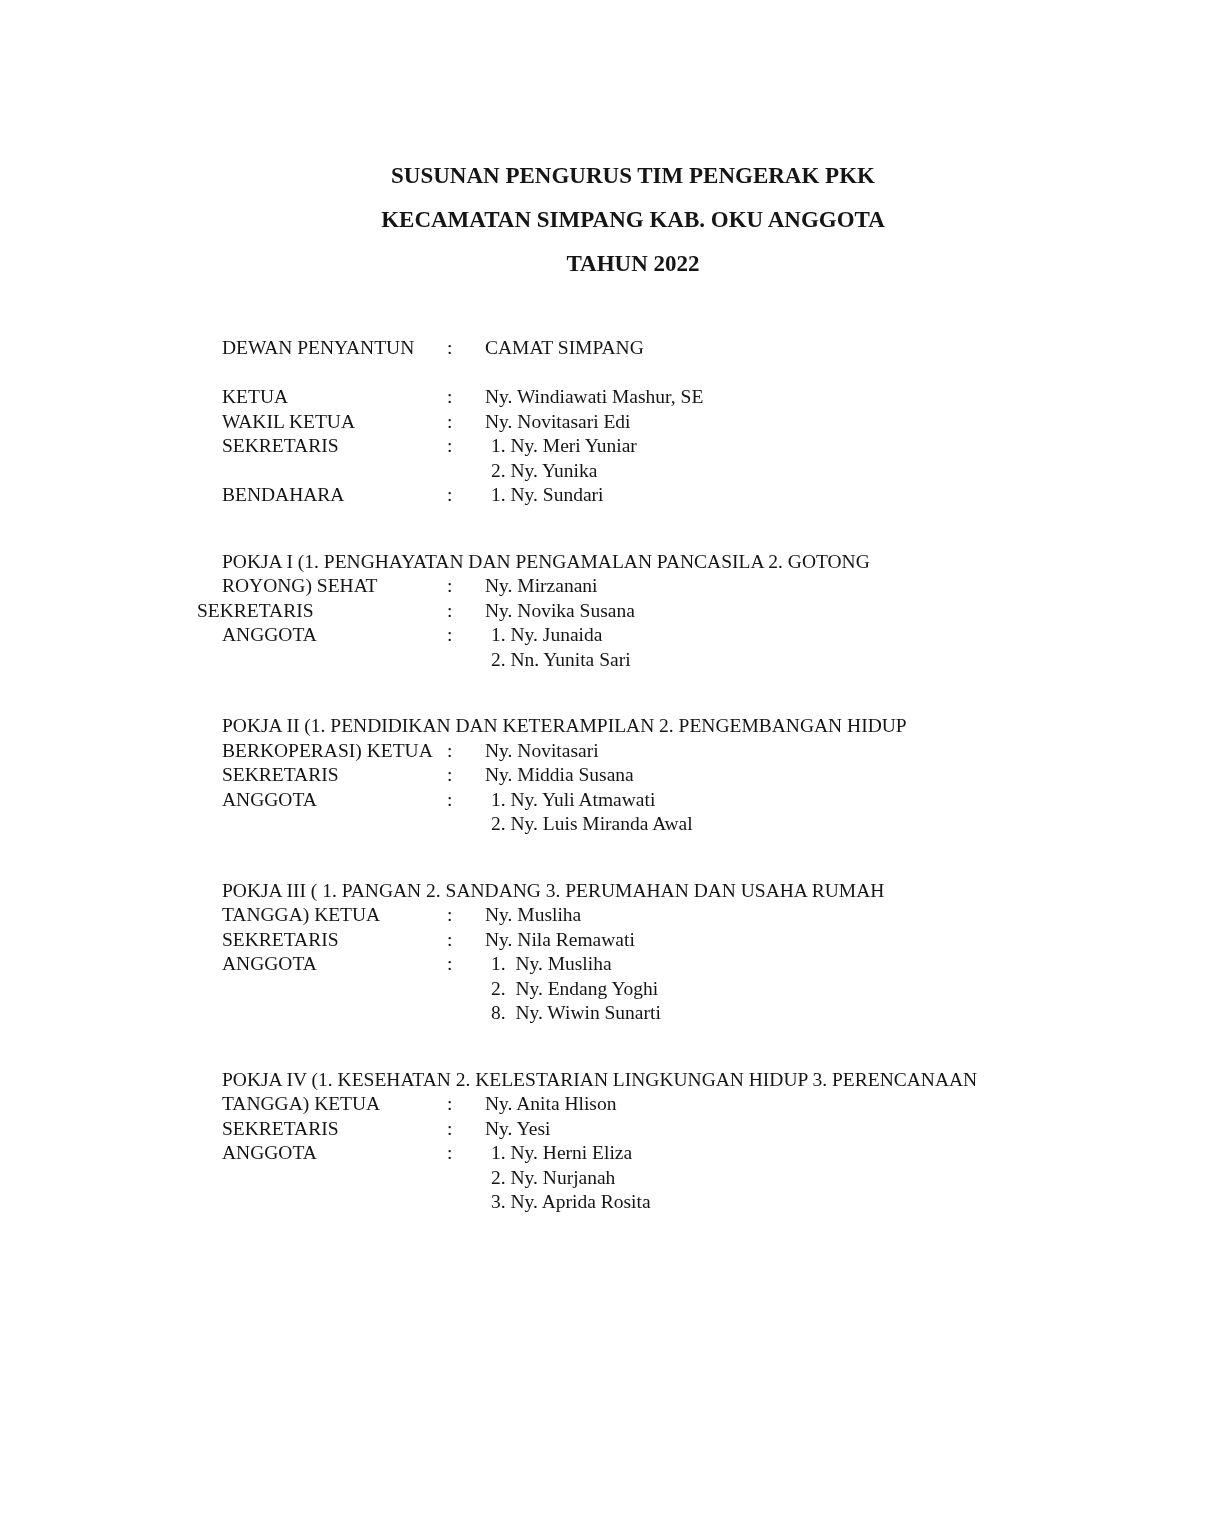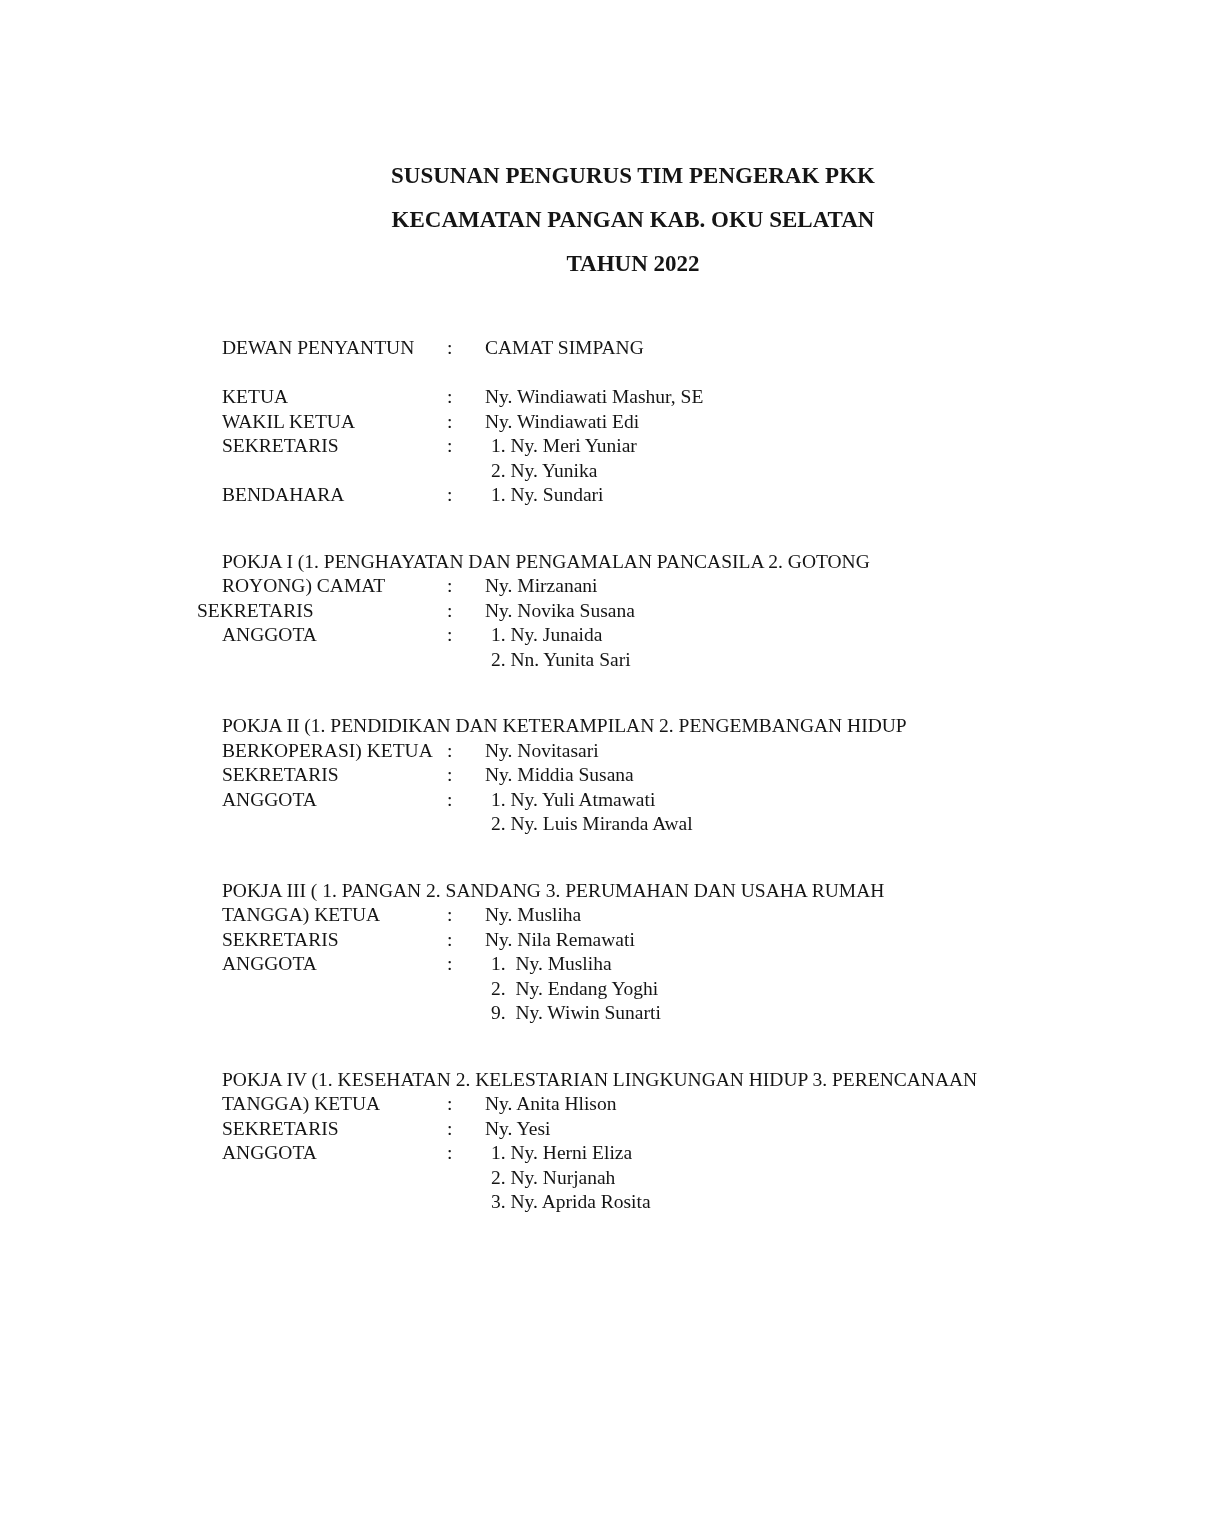--- a/index.html
+++ b/index.html
@@ -39,61 +39,61 @@
   .cell-value { white-space: pre-wrap; }
   .cell-value.numbered { padding-left: 6px; }
   .blank-line { height: 24.5px; }
 </style>
 </head>
 <body>
 
 <div class="page">
   <div class="title-block">
     <div>SUSUNAN PENGURUS TIM PENGERAK PKK</div>
-    <div>KECAMATAN PANGAN KAB. OKU SELATAN</div>
+    <div>KECAMATAN SIMPANG KAB. OKU ANGGOTA</div>
     <div>TAHUN 2022</div>
   </div>
   <div class="doc-body">
       <div class="section">
         <div class="row">
           <div class="cell-label">DEWAN PENYANTUN</div>
           <div class="cell-colon">:</div>
           <div class="cell-value">CAMAT SIMPANG</div>
         </div>
         <div class="blank-line"></div>
         <div class="row bold">
           <div class="cell-label">KETUA</div>
           <div class="cell-colon">:</div>
           <div class="cell-value">Ny. Windiawati Mashur, SE</div>
         </div>
         <div class="row">
           <div class="cell-label">WAKIL KETUA</div>
           <div class="cell-colon">:</div>
-          <div class="cell-value">Ny. Windiawati Edi</div>
+          <div class="cell-value">Ny. Novitasari Edi</div>
         </div>
         <div class="row">
           <div class="cell-label">SEKRETARIS</div>
           <div class="cell-colon">:</div>
           <div class="cell-value numbered">1. Ny. Meri Yuniar</div>
         </div>
         <div class="row">
           <div class="cell-label"></div>
           <div class="cell-colon"></div>
           <div class="cell-value numbered">2. Ny. Yunika</div>
         </div>
         <div class="row">
           <div class="cell-label">BENDAHARA</div>
           <div class="cell-colon">:</div>
           <div class="cell-value numbered">1. Ny. Sundari</div>
         </div>
       </div>
       <div class="section">
         <div class="heading-line">POKJA I (1. PENGHAYATAN DAN PENGAMALAN PANCASILA 2. GOTONG</div>
         <div class="row">
-          <div class="cell-label">ROYONG) CAMAT</div>
+          <div class="cell-label">ROYONG) SEHAT</div>
           <div class="cell-colon">:</div>
           <div class="cell-value">Ny. Mirzanani</div>
         </div>
         <div class="row">
           <div class="cell-label outdent">SEKRETARIS</div>
           <div class="cell-colon">:</div>
           <div class="cell-value">Ny. Novika Susana</div>
         </div>
         <div class="row">
           <div class="cell-label">ANGGOTA</div>
@@ -147,21 +147,21 @@
           <div class="cell-value numbered">1.  Ny. Musliha</div>
         </div>
         <div class="row">
           <div class="cell-label"></div>
           <div class="cell-colon"></div>
           <div class="cell-value numbered">2.  Ny. Endang Yoghi</div>
         </div>
         <div class="row">
           <div class="cell-label"></div>
           <div class="cell-colon"></div>
-          <div class="cell-value numbered">9.  Ny. Wiwin Sunarti</div>
+          <div class="cell-value numbered">8.  Ny. Wiwin Sunarti</div>
         </div>
       </div>
       <div class="section">
         <div class="heading-line">POKJA IV (1. KESEHATAN 2. KELESTARIAN LINGKUNGAN HIDUP 3. PERENCANAAN</div>
         <div class="row">
           <div class="cell-label">TANGGA) KETUA</div>
           <div class="cell-colon">:</div>
           <div class="cell-value">Ny. Anita Hlison</div>
         </div>
         <div class="row">

